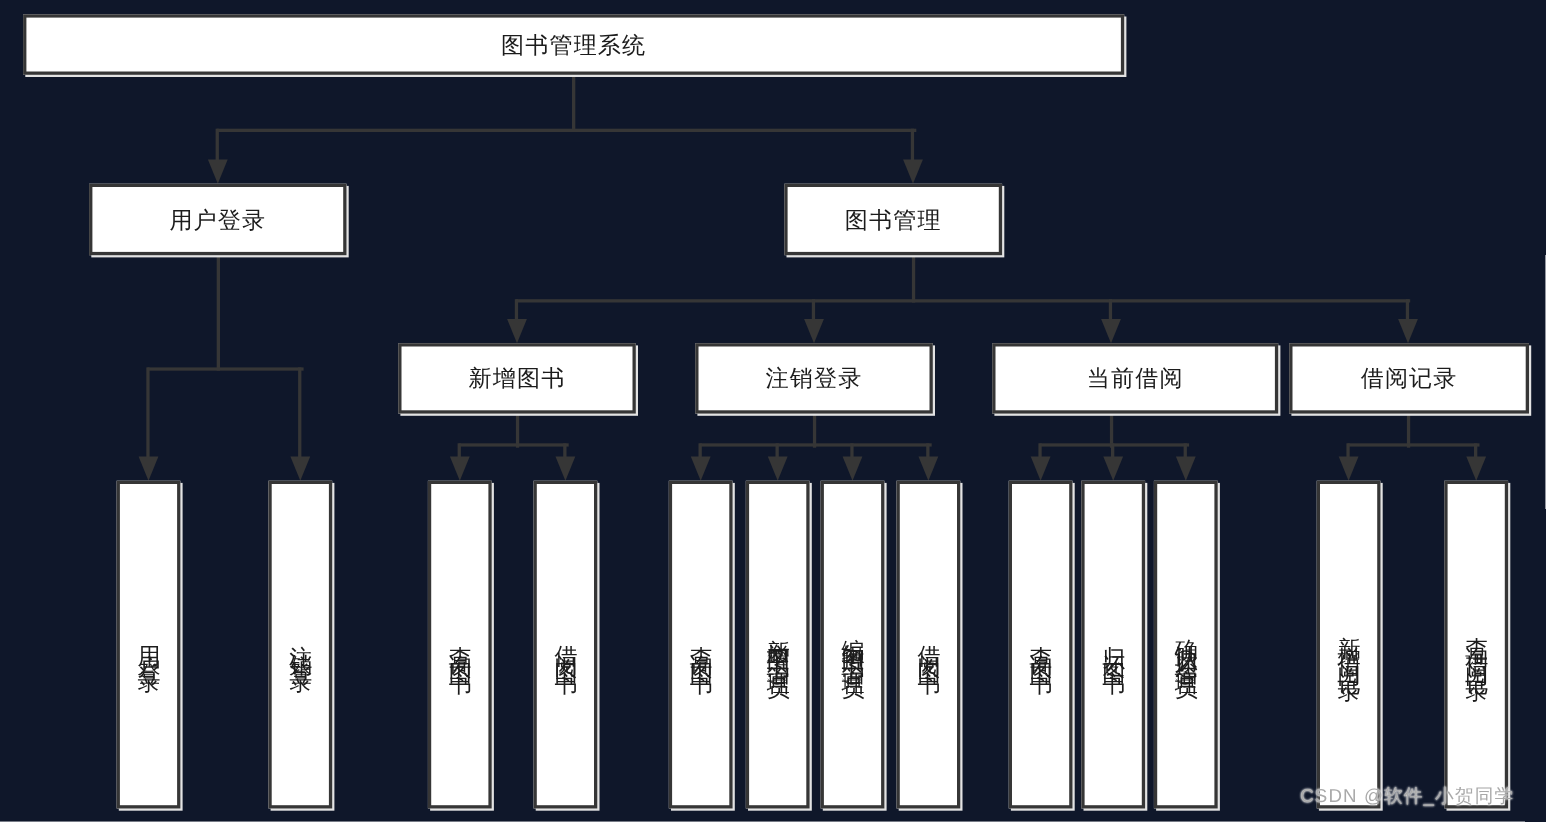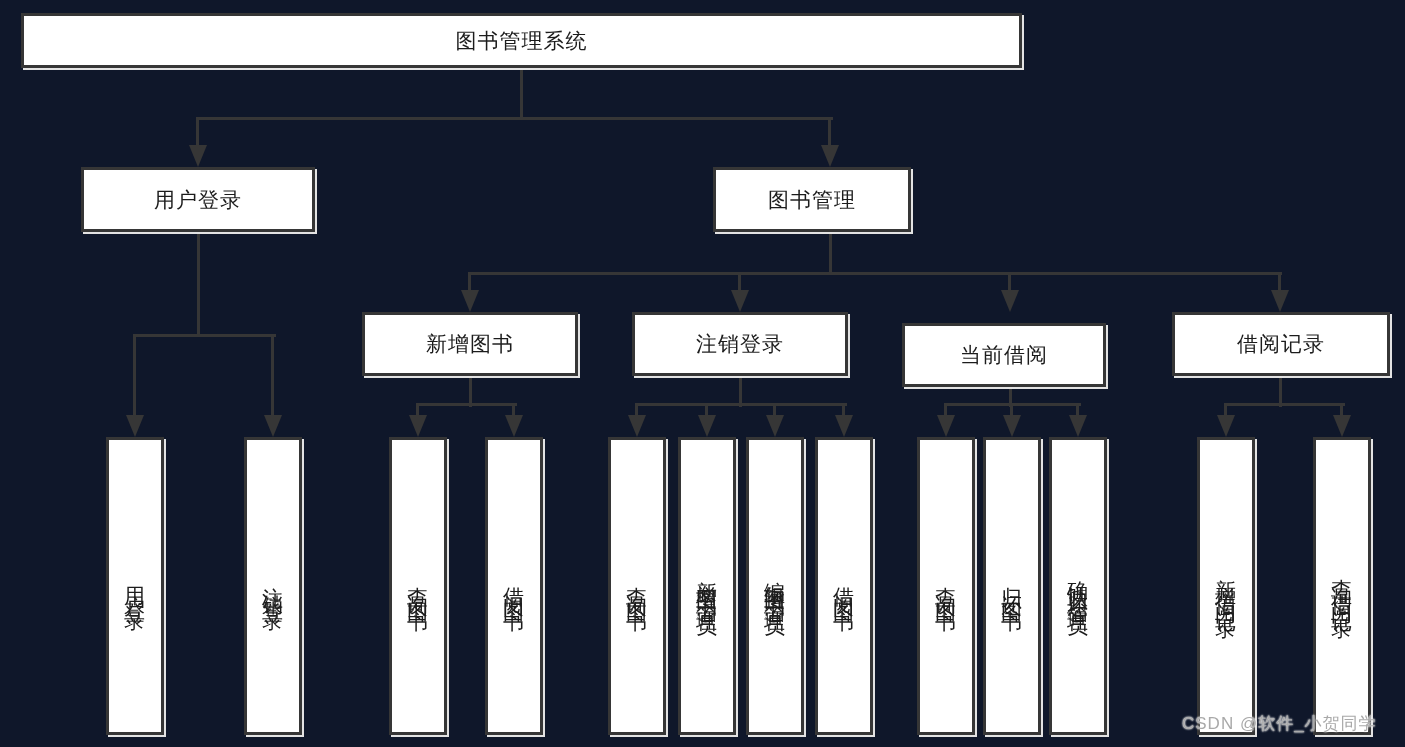--- a/index.html
+++ b/index.html
@@ -124,21 +124,21 @@
   <div class="vline" style="left:1340px;top:403px;height:14px;"></div>
   <div class="ahead" style="left:1333px;top:415px;"></div>
 
   <div class="hbox" style="left:21px;top:13px;width:1001px;height:55px;">图书管理系统</div>
 
   <div class="hbox" style="left:81px;top:167px;width:234px;height:65px;">用户登录</div>
   <div class="hbox" style="left:713px;top:167px;width:198px;height:65px;">图书管理</div>
 
   <div class="hbox" style="left:362px;top:312px;width:216px;height:64px;">新增图书</div>
   <div class="hbox" style="left:632px;top:312px;width:216px;height:64px;">注销登录</div>
-  <div class="hbox" style="left:902px;top:312px;width:204px;height:64px;margin-top:11px;">当前借阅</div>
+  <div class="hbox" style="left:902px;top:312px;width:260px;height:64px;">当前借阅</div>
   <div class="hbox" style="left:1172px;top:312px;width:218px;height:64px;">借阅记录</div>
 
   <div class="vbox" style="left:106px;">
     <span class="vtext">用户登录</span>
   </div>
   <div class="vbox" style="left:244px;">
     <span class="vtext">注销登录</span>
   </div>
 
   <div class="vbox" style="left:389px;">

